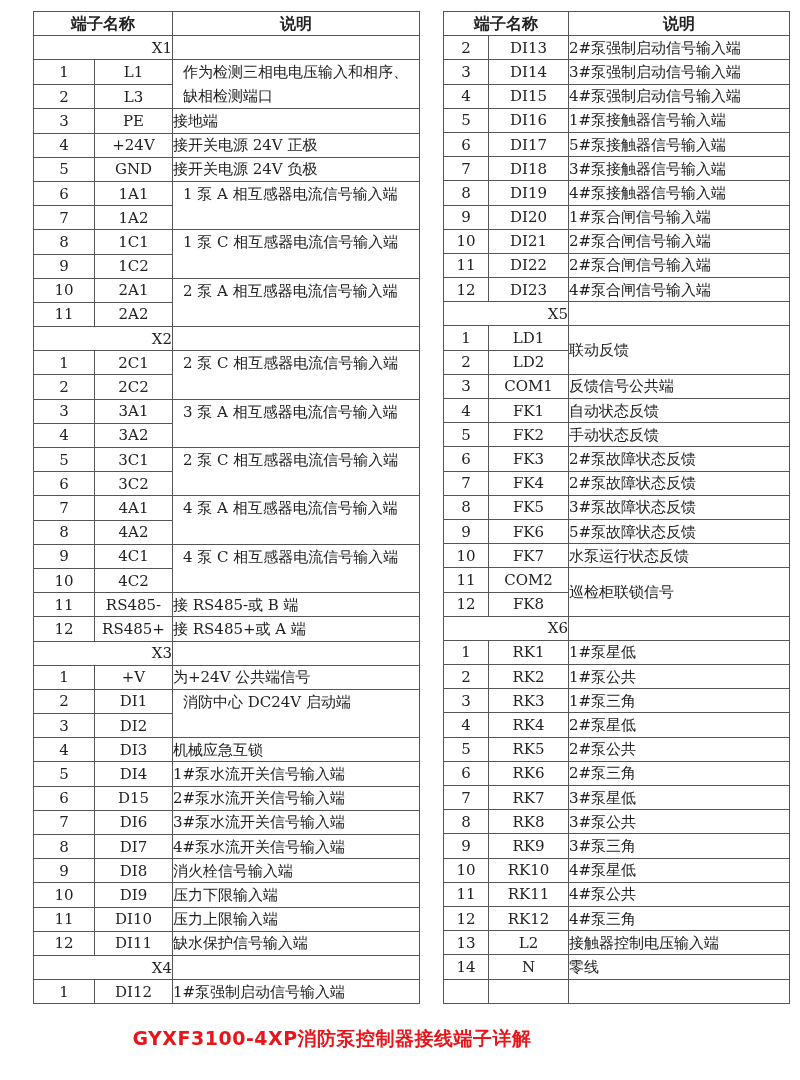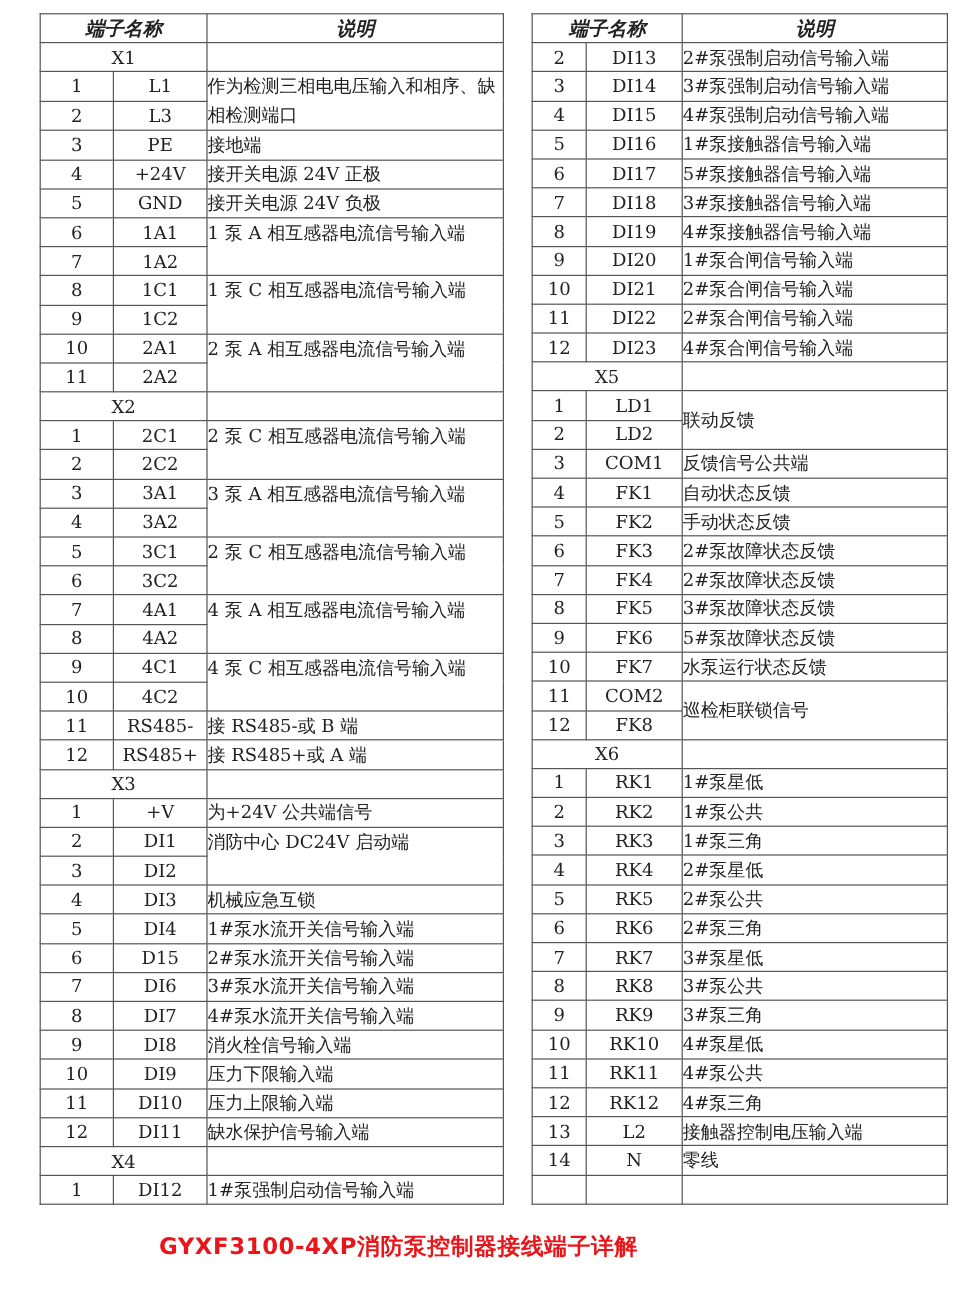--- a/index.html
+++ b/index.html
@@ -1,25 +1,25 @@
 <!DOCTYPE html>
 <html><head>
 <meta charset="utf-8">
 <style>
   html, body { margin: 0; padding: 0; background: #ffffff; }
   body { width: 800px; height: 1080px; position: relative; overflow: hidden;
          font-family: "DejaVu Serif", "Liberation Serif", serif; color: #222; }
   table.term { position: absolute; border-collapse: collapse; table-layout: fixed; }
   table.term td, table.term th { border: 1px solid #555; height: 23.2px; padding: 0; font-size: 15px;
          line-height: 22px; font-weight: normal; overflow: hidden; white-space: nowrap; }
-  table.term th { font-family: "DejaVu Sans", "Liberation Sans", sans-serif; font-weight: bold; font-size: 16px; text-align: center; font-style: italic; }
+  table.term th { font-family: "DejaVu Sans", "Liberation Sans", sans-serif; font-weight: bold; font-size: 16px; text-align: center; }
   td.c { text-align: center; }
   td.d { text-align: left; padding-left: 6px; }
-  td.d.wrap { white-space: normal; line-height: 24px; vertical-align: top; padding-top: 0; word-break: break-all; }
-  td.grp { text-align: center; padding-left: 62px; }
+  td.d.wrap { white-space: normal; line-height: 24px; vertical-align: top; padding-top: 0; word-break: break-all; padding-left: 10px; }
+  td.grp { text-align: right; padding-left: 62px; }
   #left { left: 33px; top: 11px; width: 386px; }
   #right { left: 443px; top: 11px; width: 346px; }
   #title { position: absolute; left: 0; top: 1026px; width: 664px; text-align: center;
            font-family: "DejaVu Sans", "Liberation Sans", sans-serif; font-weight: bold; font-size: 19px; letter-spacing: 0.5px; }
 </style>
 </head>
 <body>
 
 <table class="term" id="left">
   <colgroup>

